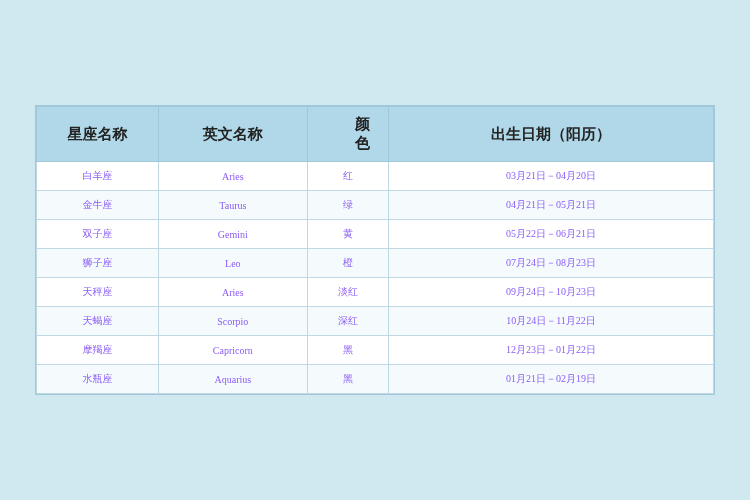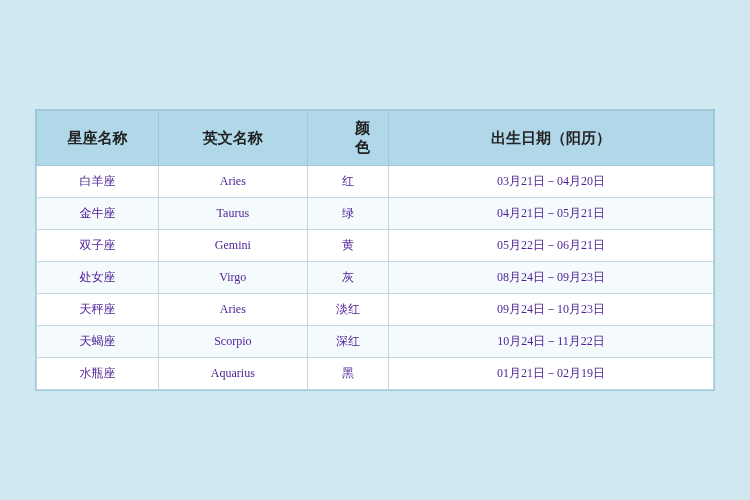--- a/index.html
+++ b/index.html
@@ -47,22 +47,22 @@
     }
 
     tbody tr:nth-child(even) {
       background-color: #f5fbfd;
     }
 
     tbody td {
       border: 1px solid #c0d8e4;
       padding: 7px 12px;
       text-align: center;
-      font-size: 12px;
-      color: #4c1d95;
+      font-size: 10px;
+      color: #8b5cf6;
     }
 
     .col-chinese { width: 18%; }
     .col-english { width: 22%; }
     .col-color   { width: 12%; padding-left: 41px; }
     .col-date    { width: 48%; font-family: Liberation Serif, serif; }
   </style>
 </head>
 <body>
 
@@ -89,38 +89,44 @@
           <td>绿</td>
           <td>04月21日－05月21日</td>
         </tr>
         <tr>
           <td>双子座</td>
           <td>Gemini</td>
           <td>黄</td>
           <td>05月22日－06月21日</td>
         </tr>
         <tr>
-          <td>处女座</td>
-          <td>Virgo</td>
-          <td>灰</td>
-          <td>08月24日－09月23日</td>
+          <td>狮子座</td>
+          <td>Leo</td>
+          <td>橙</td>
+          <td>07月24日－08月23日</td>
         </tr>
         <tr>
           <td>天秤座</td>
           <td>Aries</td>
           <td>淡红</td>
           <td>09月24日－10月23日</td>
         </tr>
         <tr>
           <td>天蝎座</td>
           <td>Scorpio</td>
           <td>深红</td>
           <td>10月24日－11月22日</td>
         </tr>
         <tr>
+          <td>摩羯座</td>
+          <td>Capricorn</td>
+          <td>黑</td>
+          <td>12月23日－01月22日</td>
+        </tr>
+        <tr>
           <td>水瓶座</td>
           <td>Aquarius</td>
           <td>黑</td>
           <td>01月21日－02月19日</td>
         </tr>
       </tbody>
   </table>
 </div>
 
 </body></html>

